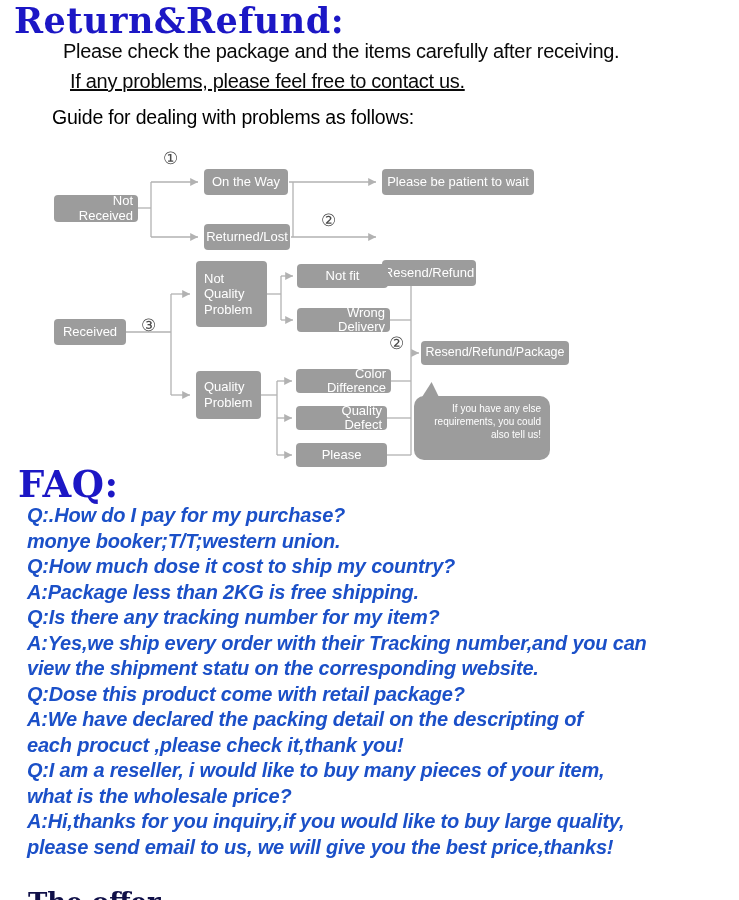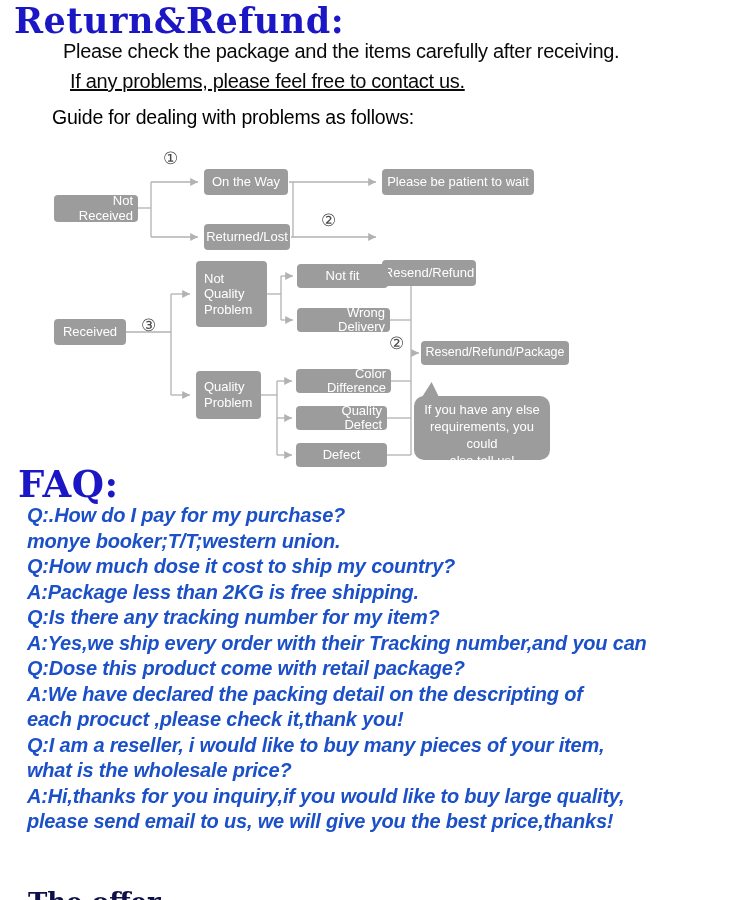--- a/index.html
+++ b/index.html
@@ -21,23 +21,23 @@
     text-align:right;padding:2px 5px;box-sizing:border-box;
   }
   .box.multiline{
     justify-content:flex-start;text-align:left;padding-left:8px;
     white-space:pre-line;line-height:1.2;
   }
   .box.small-font{font-size:12.5px;}
   .badge{position:absolute;color:#4a4a4a;font-size:17px;line-height:1;}
   .bubble{
     position:absolute;background:#9c9c9c;color:#ffffff;
-    border-radius:10px;font-size:13px;line-height:1.3;
+    border-radius:10px;font-size:10px;line-height:1.3;
     padding:6px 9px;box-sizing:border-box;white-space:pre-line;
-    text-align:center;
+    text-align:right;
   }
   .bubble::before{
     content:'';position:absolute;top:-14px;left:10px;width:0;height:0;
     border-left:5px solid transparent;border-right:13px solid transparent;
     border-bottom:16px solid #9c9c9c;transform:skewX(-18deg);
   }
   .connectors{position:absolute;left:0;top:150px;pointer-events:none;}
   .connectors line{stroke:#b2b2b2;stroke-width:1.3;}
   .faq-title{
     font-family:"DejaVu Serif",serif;font-weight:bold;
@@ -117,35 +117,36 @@
   <div class="box" style="left:54px;top:319px;width:72px;height:26px;">Received</div>
   <div class="box multiline" style="left:196px;top:261px;width:71px;height:66px;">Not
 Quality
 Problem</div>
   <div class="box multiline" style="left:196px;top:371px;width:65px;height:48px;">Quality
 Problem</div>
   <div class="box" style="left:297px;top:264px;width:91px;height:24px;">Not fit</div>
   <div class="box" style="left:297px;top:308px;width:93px;height:24px;">Wrong Delivery</div>
   <div class="box" style="left:296px;top:369px;width:95px;height:24px;">Color Difference</div>
   <div class="box" style="left:296px;top:406px;width:91px;height:24px;">Quality Defect</div>
-  <div class="box" style="left:296px;top:443px;width:91px;height:24px;">Defect</div>
+  <div class="box" style="left:296px;top:443px;width:91px;height:24px;">Please</div>
   <div class="box small-font" style="left:421px;top:341px;width:148px;height:24px;">Resend/Refund/Package</div>
   <div class="bubble" style="left:414px;top:396px;width:136px;height:64px;">If you have any else
 requirements, you could
 also tell us!</div>
 
   <div class="abs faq-title" style="left:18px;top:462px;">FAQ:</div>
 
   <div class="abs faq-lines" style="left:27px;top:503px;">
     <div class="faq-line">Q:.How do I pay for my purchase?</div>
     <div class="faq-line">monye booker;T/T;western union.</div>
     <div class="faq-line">Q:How much dose it cost to ship my country?</div>
     <div class="faq-line">A:Package less than 2KG is free shipping.</div>
     <div class="faq-line">Q:Is there any tracking number for my item?</div>
     <div class="faq-line">A:Yes,we ship every order with their Tracking number,and you can</div>
+    <div class="faq-line">view the shipment statu on the corresponding website.</div>
     <div class="faq-line">Q:Dose this product come with retail package?</div>
     <div class="faq-line">A:We have declared the packing detail on the descripting of</div>
     <div class="faq-line">each procuct ,please check it,thank you!</div>
     <div class="faq-line">Q:I am a reseller, i would like to buy many pieces of your item,</div>
     <div class="faq-line">what is the wholesale price?</div>
     <div class="faq-line">A:Hi,thanks for you inquiry,if you would like to buy large quality,</div>
     <div class="faq-line">please send email to us, we will give you the best price,thanks!</div>
   </div>
 
   <div class="abs cutoff" style="left:28px;top:887px;">The offer...</div>

